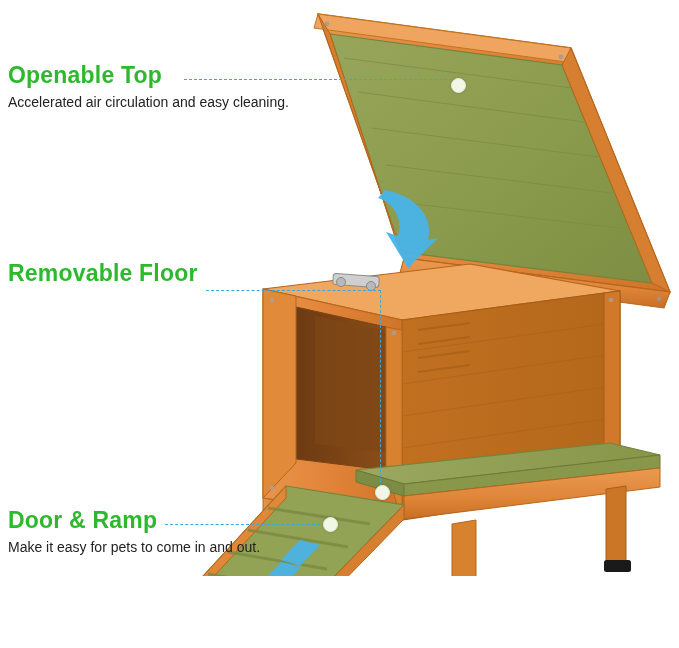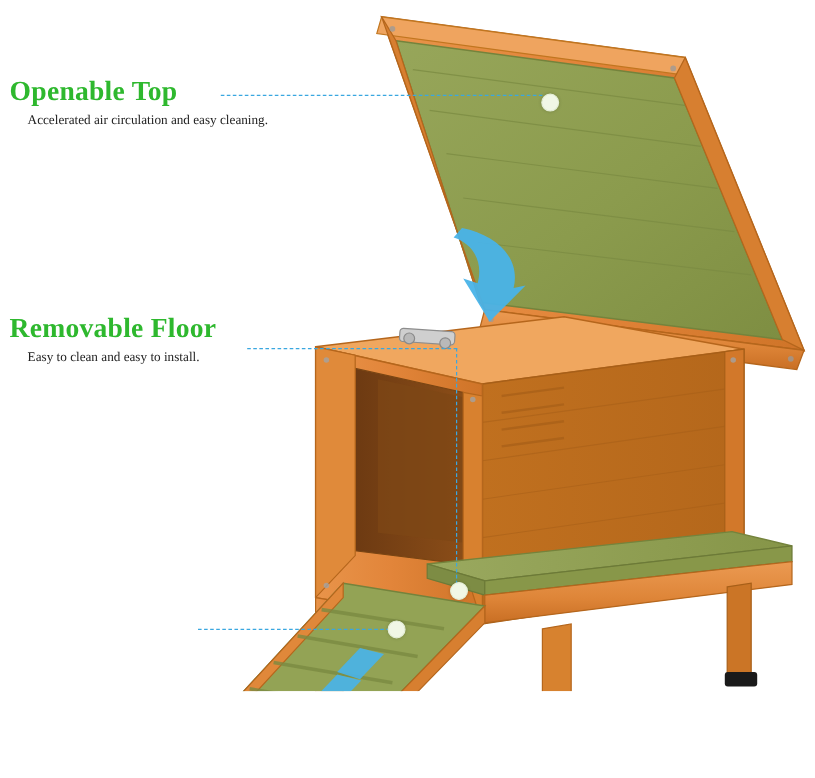--- a/index.html
+++ b/index.html
@@ -9,43 +9,41 @@
   }
   body {
     font-family: "Liberation Sans", sans-serif;
   }
   #page {
     position: relative;
     width: 679px;
     height: 576px;
     background: #ffffff;
     overflow: hidden;
-    font-family: Liberation Serif, serif;
   }
 
   
   .annot {
     position: absolute;
     z-index: 40;
   }
   .annot-title {
     color: #2eb82e;
     font-size: 23px;
     font-weight: bold;
     letter-spacing: 0.2px;
     white-space: nowrap;
     line-height: 1.1;
   }
   .annot-sub {
     color: #222222;
-    font-size: 11px;
+    font-size: 14px;
     white-space: nowrap;
     margin-top: 6px;
     line-height: 1.2;
-    margin-left: 15px;
   }
 
   
   .leader {
     position: absolute;
     border-top: 1.6px dashed #3aa7e0;
     z-index: 35;
   }
   .leader-v {
     position: absolute;
@@ -244,17 +242,20 @@
   <div class="leader" style="left:165px; top:524px; width:165px;"></div>
   <div class="dot" style="left:323px; top:517px;"></div>
 
   <div class="annot" style="left:8px; top:63px;">
     <div class="annot-title">Openable Top</div>
     <div class="annot-sub">Accelerated air circulation and easy cleaning.</div>
   </div>
 
   <div class="annot" style="left:8px; top:261px;">
     <div class="annot-title">Removable Floor</div>
-    <div class="annot-sub">Easy to clean and easy to install.</div>
   </div>
 
+  <div class="annot" style="left:8px; top:508px;">
+    <div class="annot-title">Door &amp; Ramp</div>
+    <div class="annot-sub">Make it easy for pets to come in and out.</div>
+  </div>
 
 </div>
 
 </body></html>

